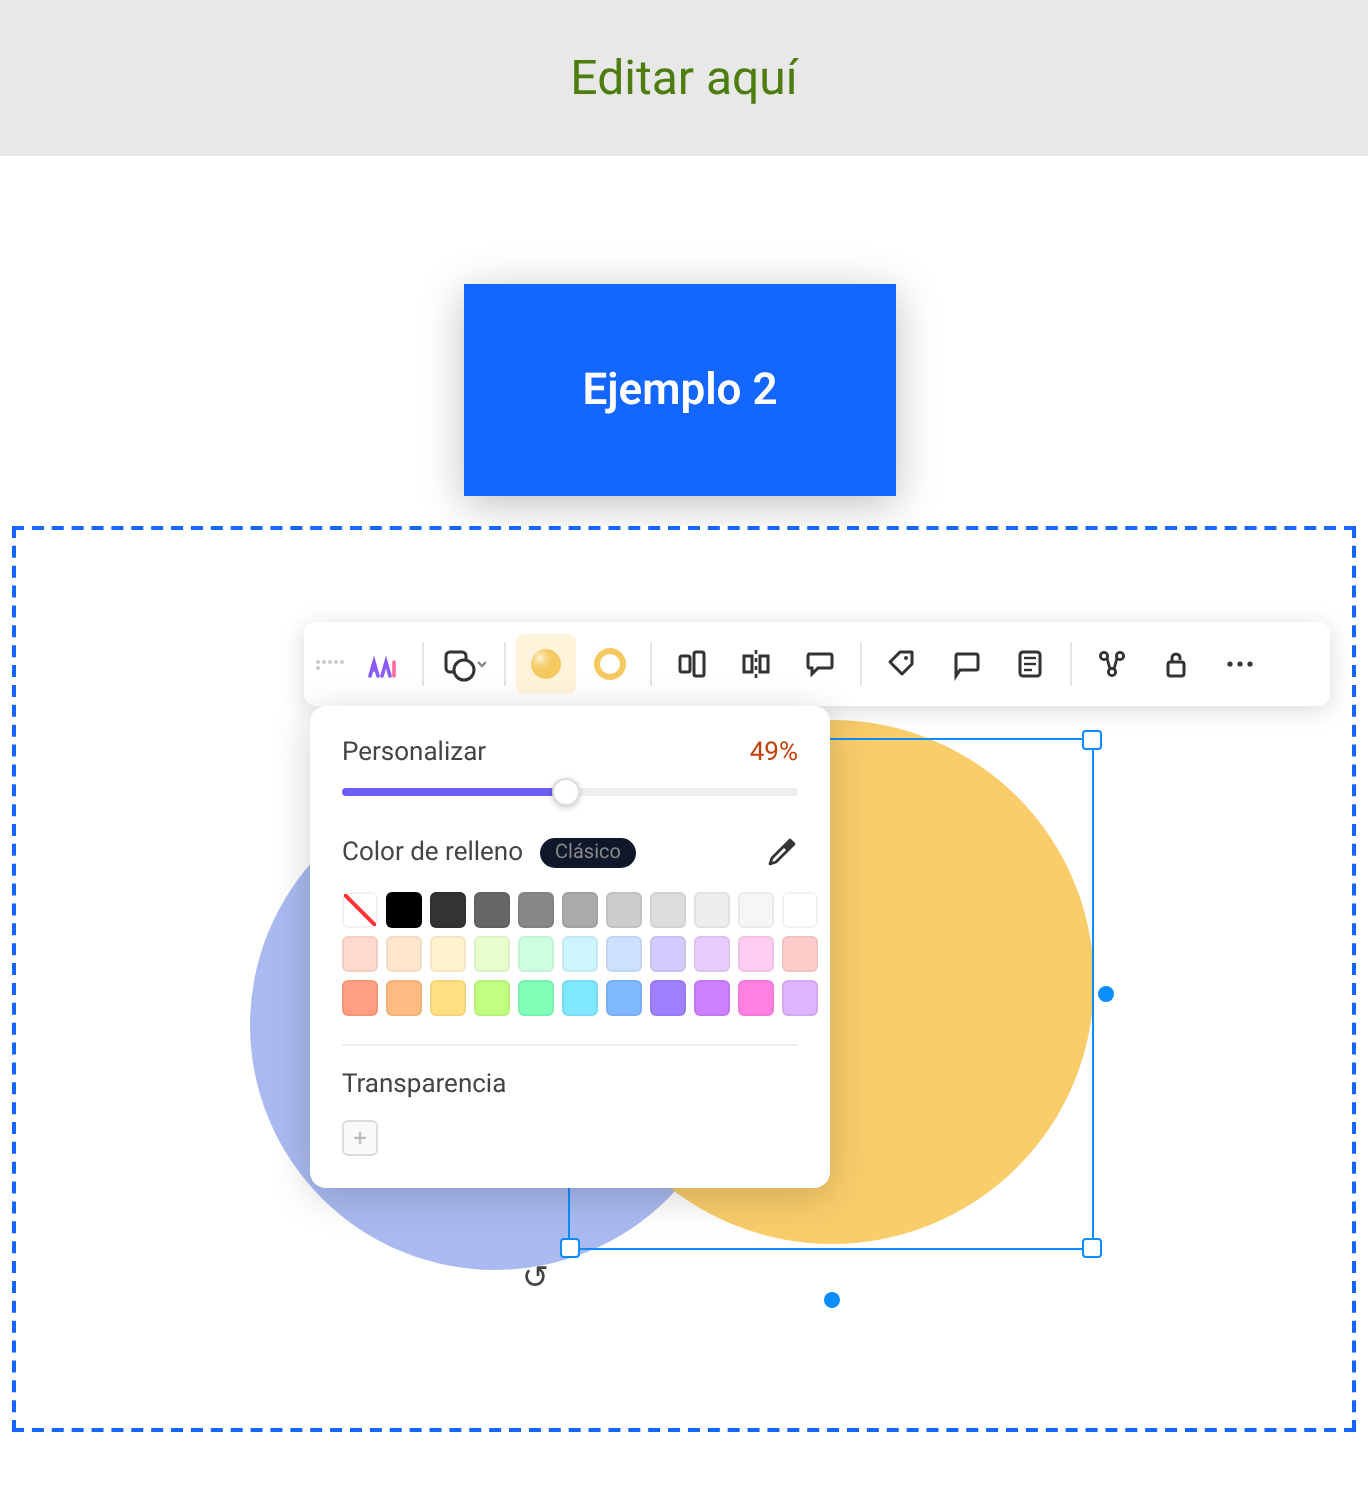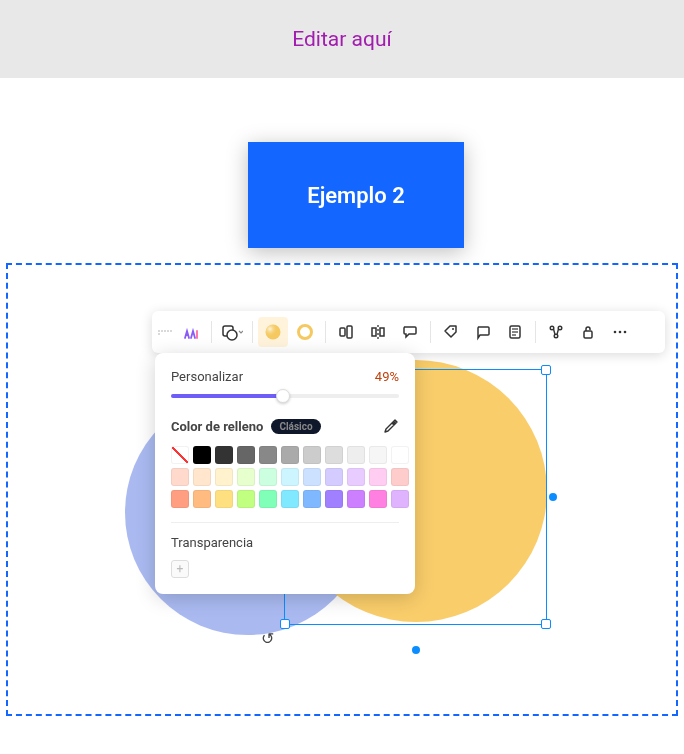--- a/index.html
+++ b/index.html
@@ -1,21 +1,21 @@
 <!DOCTYPE html>
 <html><head>
   <meta charset="utf-8">
   <style>
     * { box-sizing: border-box; margin: 0; padding: 0; }
     body { font-family: -apple-system, BlinkMacSystemFont, "Segoe UI", Roboto, sans-serif; background: #fff; width: 684px; height: 754px; overflow: hidden; position: relative; }
     
     .header-bar { background: #e8e8e8; height: 78px; display: flex; align-items: center; justify-content: center; }
-    .header-title { font-size: 21px; color: #a21caf; font-weight: 400; }
-    
-    .blue-box { position: absolute; top: 142px; left: 248px; width: 216px; height: 106px; background: #1366ff; display: flex; align-items: center; justify-content: center; box-shadow: 0 4px 20px rgba(0,0,0,0.25); }
+    .header-title { font-size: 24px; color: #4d7c0f; font-weight: 400; }
+    
+    .blue-box { position: absolute; top: 142px; left: 232px; width: 216px; height: 106px; background: #1366ff; display: flex; align-items: center; justify-content: center; box-shadow: 0 4px 20px rgba(0,0,0,0.25); }
     .blue-box-text { color: #fff; font-size: 22px; font-weight: 600; }
     
     .canvas-frame { position: absolute; top: 263px; left: 6px; width: 672px; height: 453px; border: 2px dashed #1366ff; background: #fff; }
     
     .circle-blue { position: absolute; top: 390px; left: 125px; width: 245px; height: 245px; border-radius: 50%; background: rgba(100, 130, 230, 0.55); }
     .circle-yellow { position: absolute; top: 360px; left: 285px; width: 262px; height: 262px; border-radius: 50%; background: rgba(248, 200, 90, 0.9); }
     
     .selection-box { position: absolute; top: 369px; left: 284px; width: 263px; height: 256px; border: 1px solid #0b8dff; }
     .sel-handle { position: absolute; width: 10px; height: 10px; background: #fff; border: 1.5px solid #0b8dff; border-radius: 2px; }
     .sel-handle.tl { top: -5px; left: -5px; }
@@ -35,21 +35,21 @@
     .drag-handle span { width: 2px; height: 2px; background: #ccc; border-radius: 50%; display: block; }
     
     .color-panel { position: absolute; top: 353px; left: 155px; width: 260px; background: #fff; border-radius: 8px; box-shadow: 0 4px 20px rgba(0,0,0,0.18); padding: 16px; z-index: 10; }
     .panel-row { display: flex; justify-content: space-between; align-items: center; margin-bottom: 10px; }
     .panel-label { font-size: 13px; color: #444; font-weight: 400; }
     .panel-value { font-size: 13px; color: #c2410c; }
     .slider-track { position: relative; height: 4px; background: #eee; border-radius: 2px; margin-bottom: 20px; }
     .slider-fill { position: absolute; height: 100%; background: #6e5df6; border-radius: 2px; }
     .slider-thumb { position: absolute; top: 50%; width: 14px; height: 14px; background: #fff; border: 1px solid #ddd; border-radius: 50%; transform: translate(-50%, -50%); box-shadow: 0 1px 3px rgba(0,0,0,0.2); }
     
-    .fill-row { display: flex; align-items: center; gap: 8px; margin-bottom: 12px; font-weight: bold; }
+    .fill-row { display: flex; align-items: center; gap: 8px; margin-bottom: 12px; }
     .fill-label { font-size: 13px; color: #444; }
     .pill { font-size: 10px; color: #888; background: #0f172a; padding: 2px 8px; border-radius: 10px; }
     .eyedrop { margin-left: auto; font-size: 14px; color: #333; cursor: pointer; }
     
     .swatch-grid { display: grid; grid-template-columns: repeat(11, 18px); gap: 4px; margin-bottom: 14px; }
     .swatch { width: 18px; height: 18px; border-radius: 3px; cursor: pointer; border: 1px solid rgba(0,0,0,0.05); }
     .swatch.nofill { background: #fff; position: relative; }
     .swatch.nofill::after { content: ''; position: absolute; top: 0; left: 0; right: 0; bottom: 0; background: linear-gradient(to top right, transparent 45%, #f33 46%, #f33 54%, transparent 55%); }
     
     .panel-divider { height: 1px; background: #eee; margin: 8px 0 12px; }

